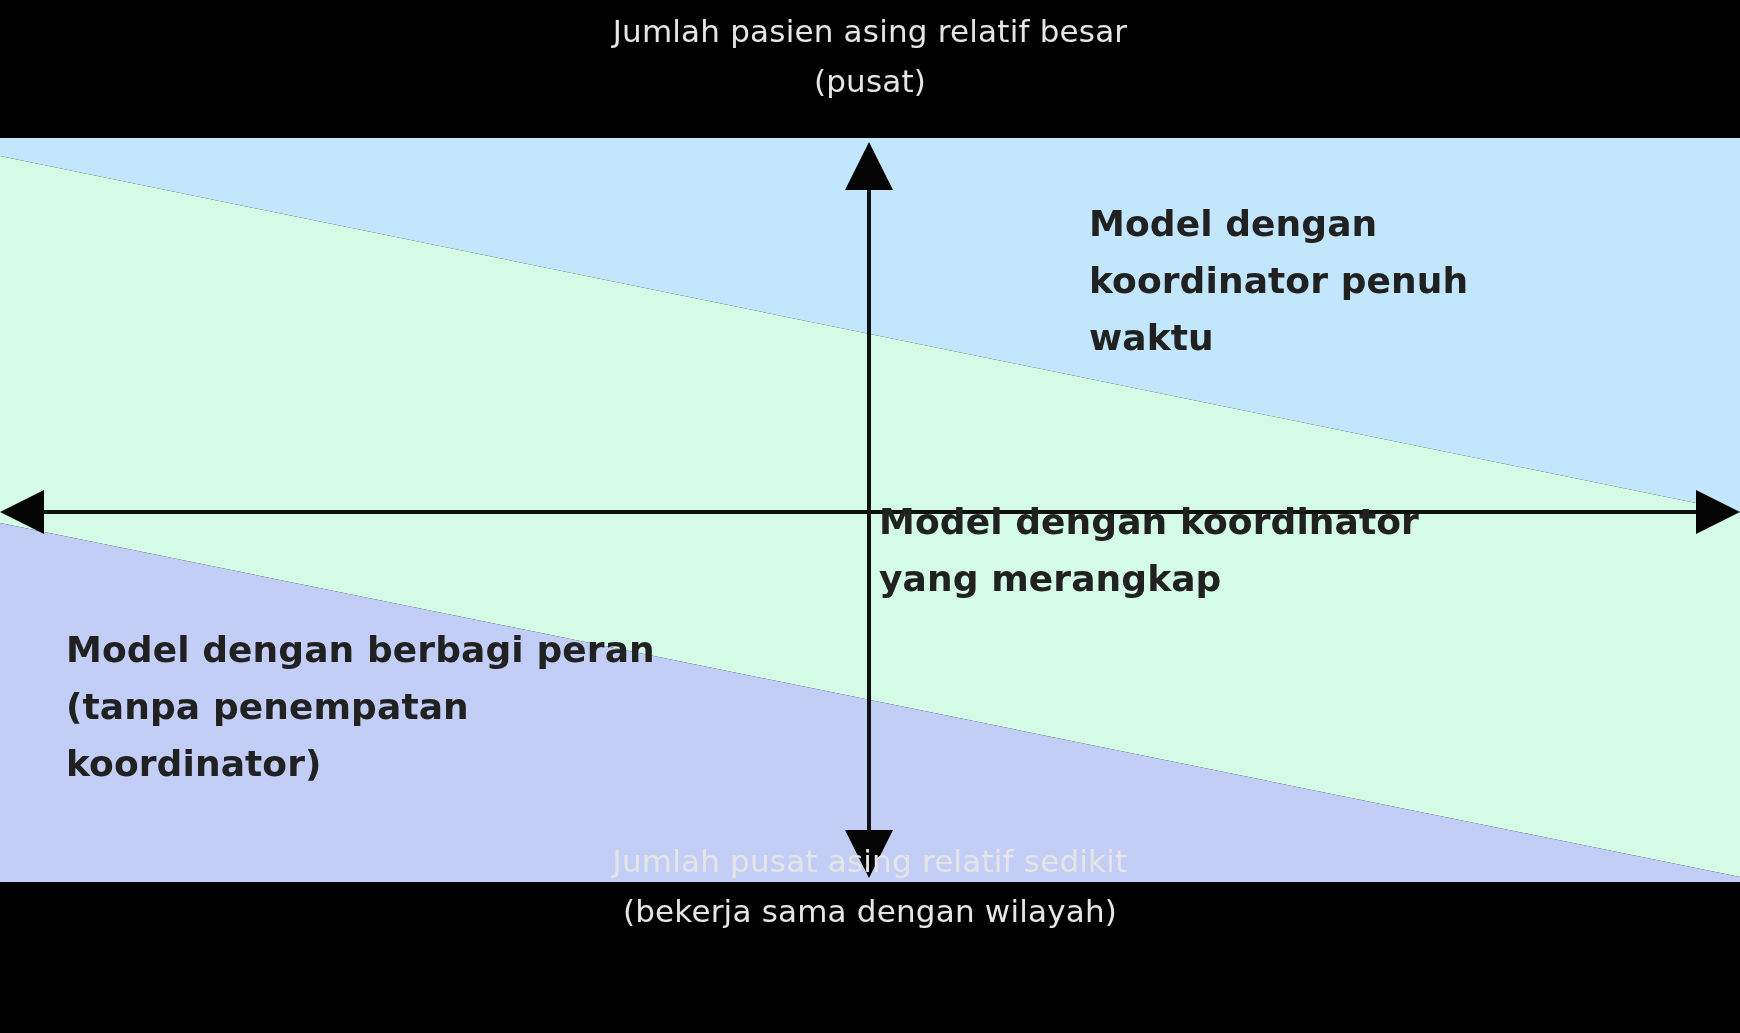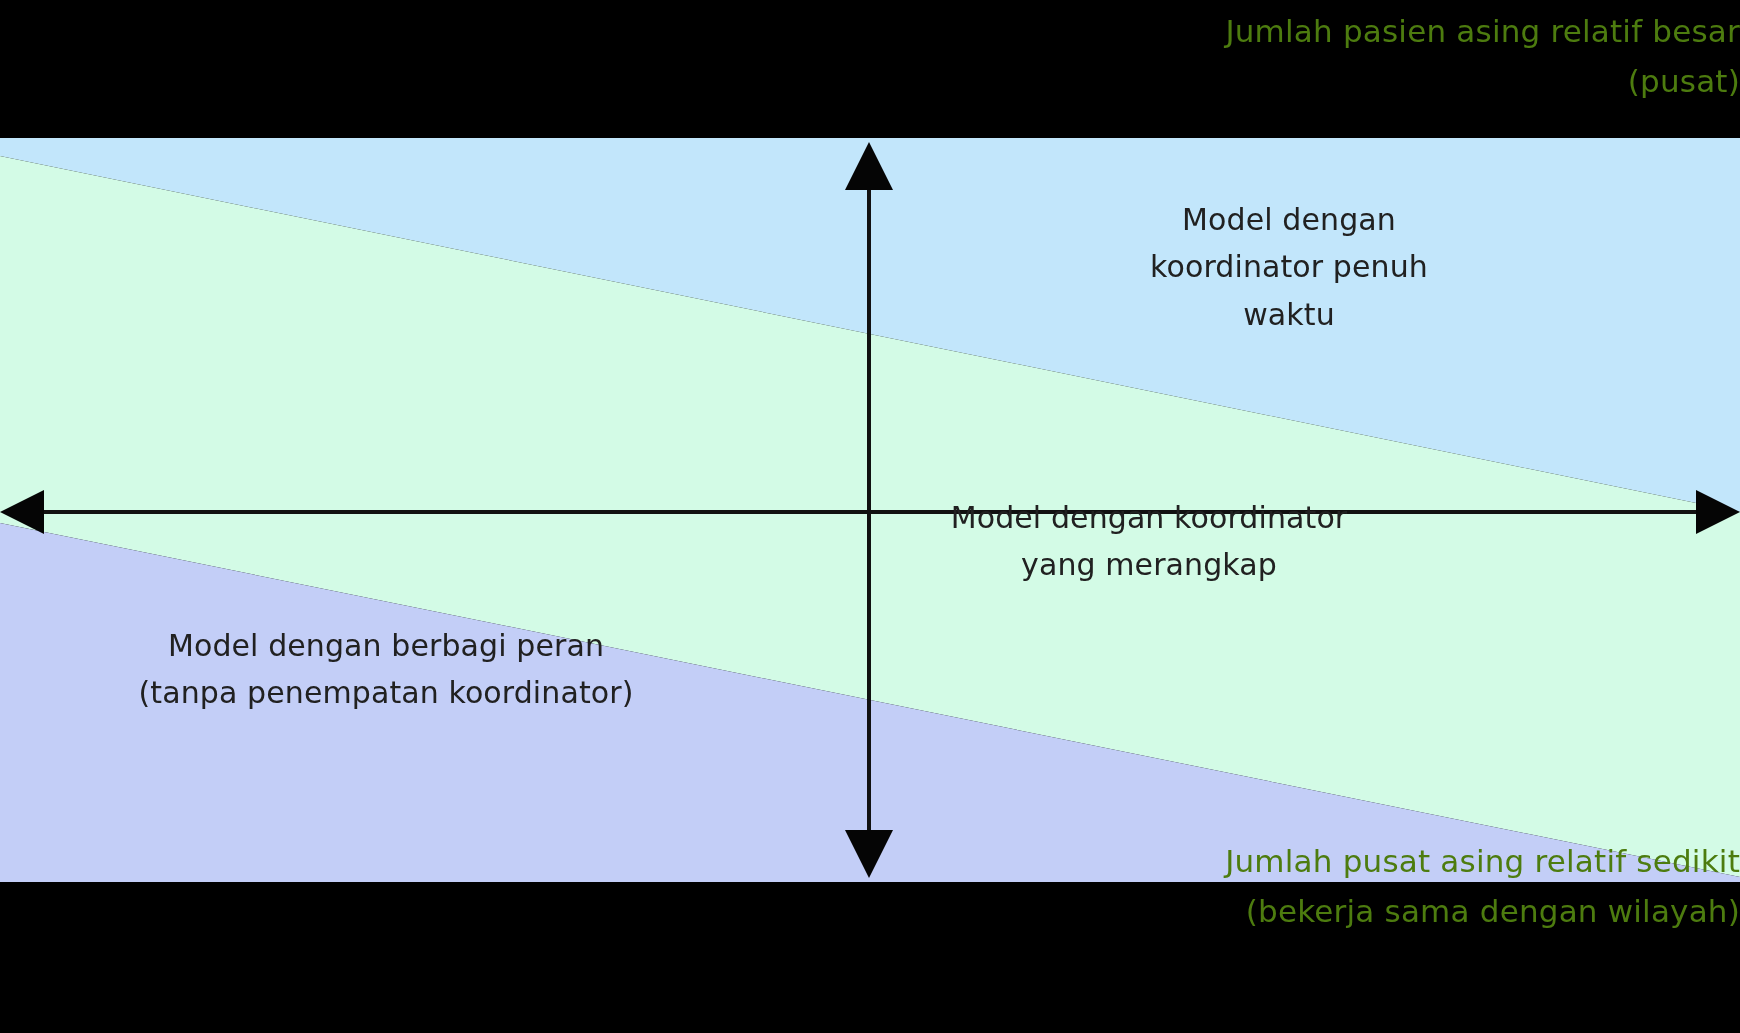--- a/index.html
+++ b/index.html
@@ -17,22 +17,22 @@
     height: 1033px;
     background: #000000;
     overflow: hidden;
   }
 
   
   .axis-caption {
     position: absolute;
     left: 0;
     width: 1740px;
-    text-align: right;
-    color: #4d7c0f;
+    text-align: center;
+    color: #e5e5e5;
     font-size: 31px;
     font-weight: 400;
     line-height: 1.62;
     letter-spacing: 0.2px;
     white-space: pre-line;
   }
   #caption-top {
     top: 6px;
   }
   #caption-bottom {
@@ -51,26 +51,25 @@
   #plot svg {
     display: block;
     width: 1740px;
     height: 744px;
   }
 
   
   .quad-label {
     position: absolute;
     color: #212121;
-    font-weight: 400;
-    font-size: 30px;
+    font-weight: 700;
+    font-size: 36px;
     line-height: 1.58;
     white-space: pre-line;
     letter-spacing: 0.1px;
-    text-align: center;
   }
   #label-tr {
     left: 1089px;
     top: 196px;
     width: 400px;
   }
   #label-mr {
     left: 879px;
     top: 494px;
     width: 540px;

